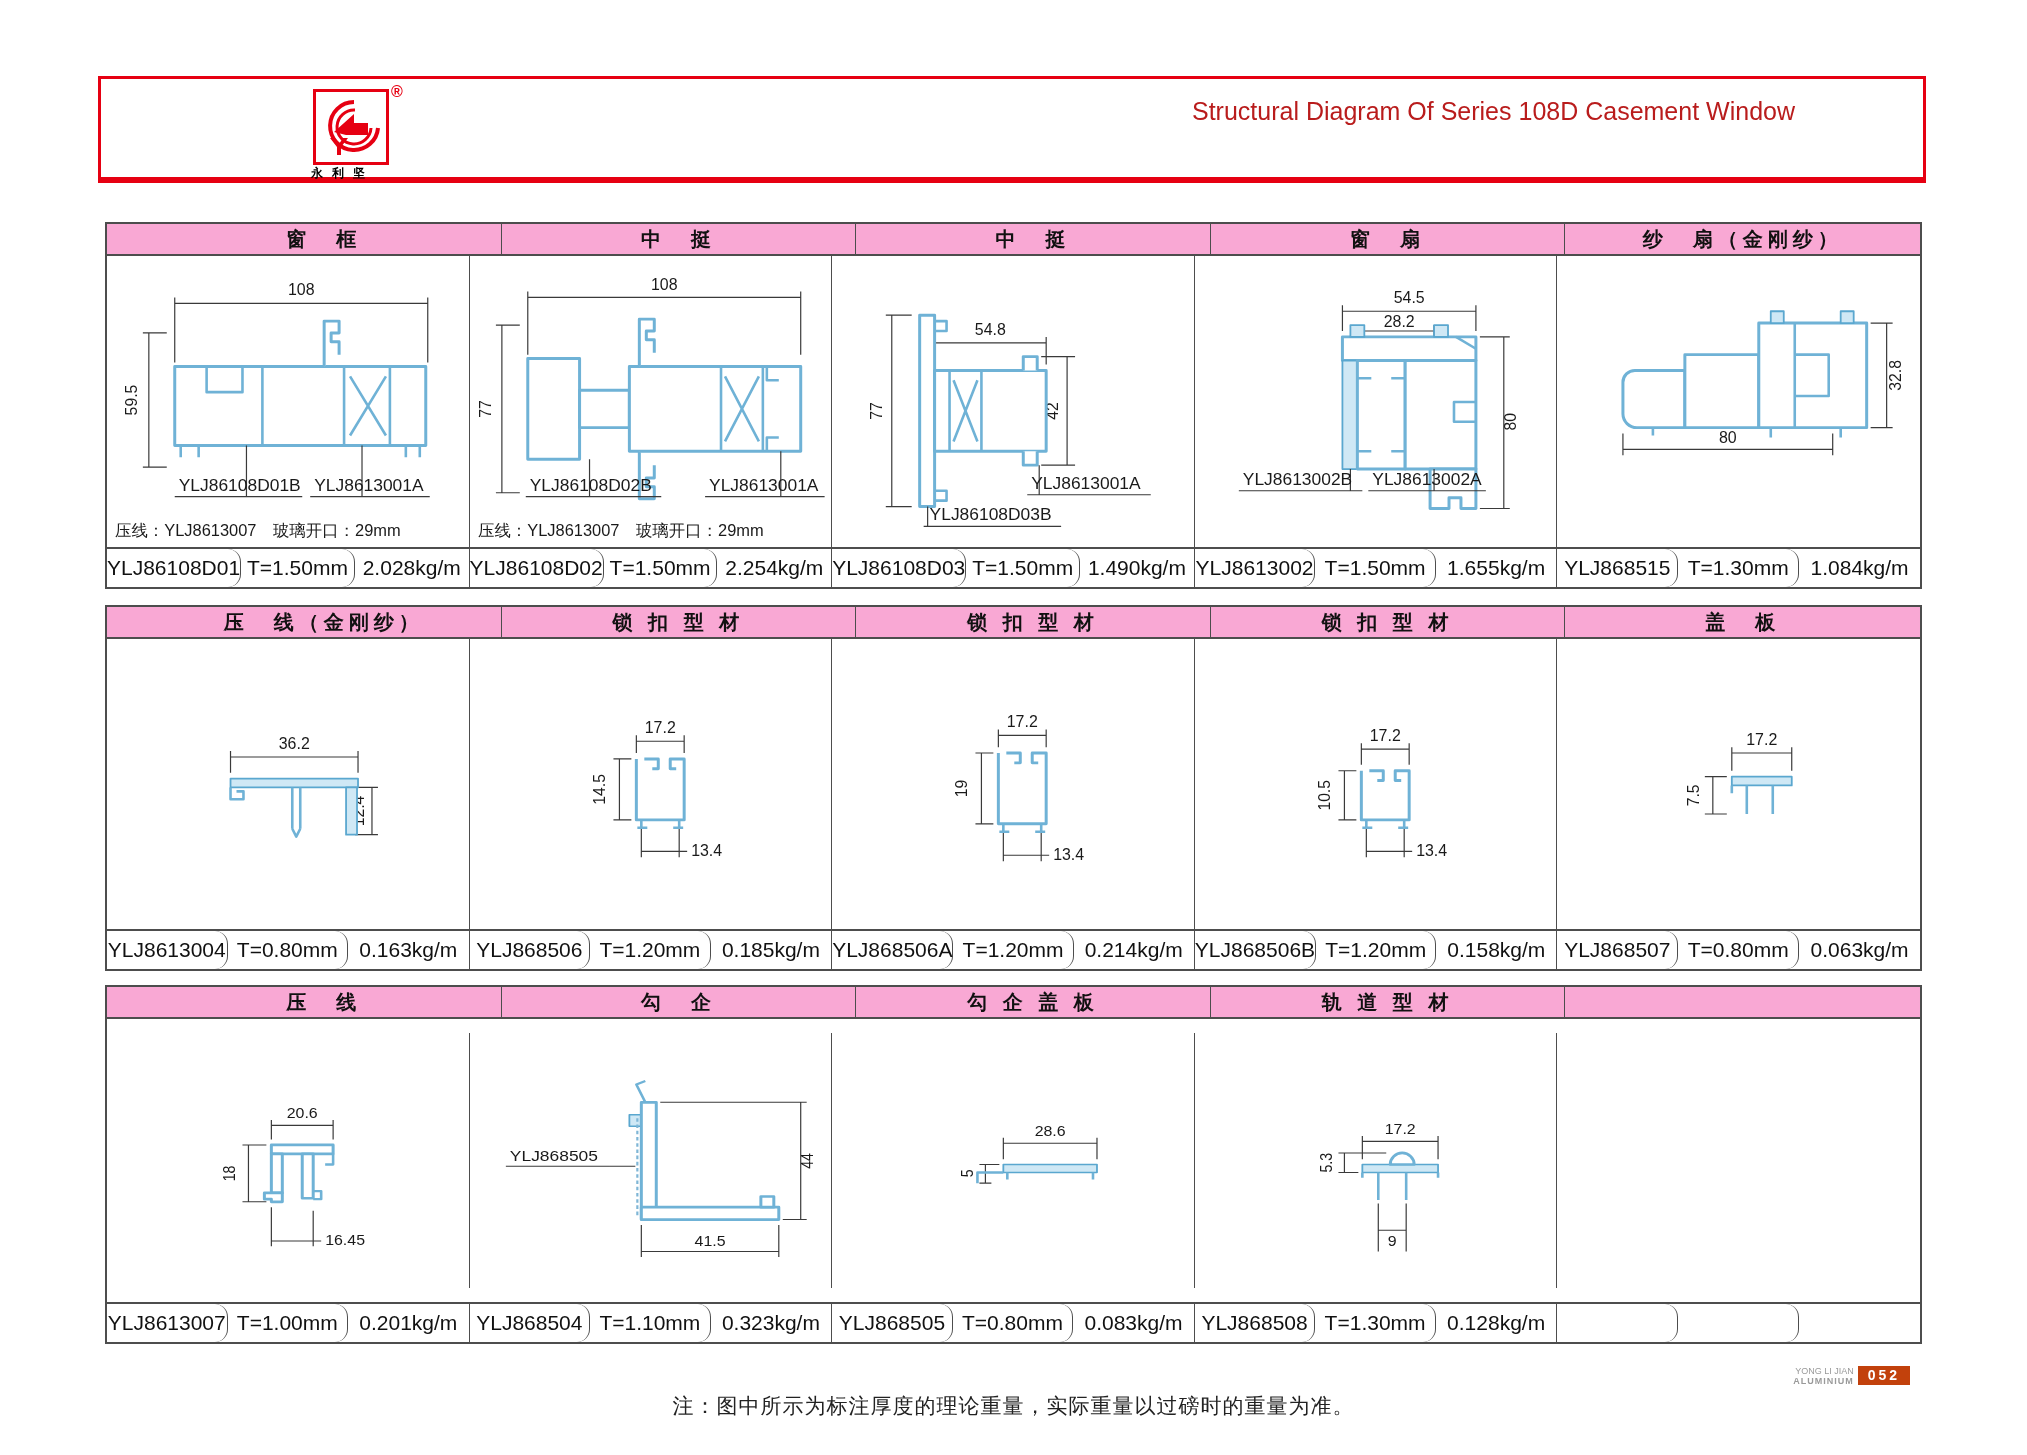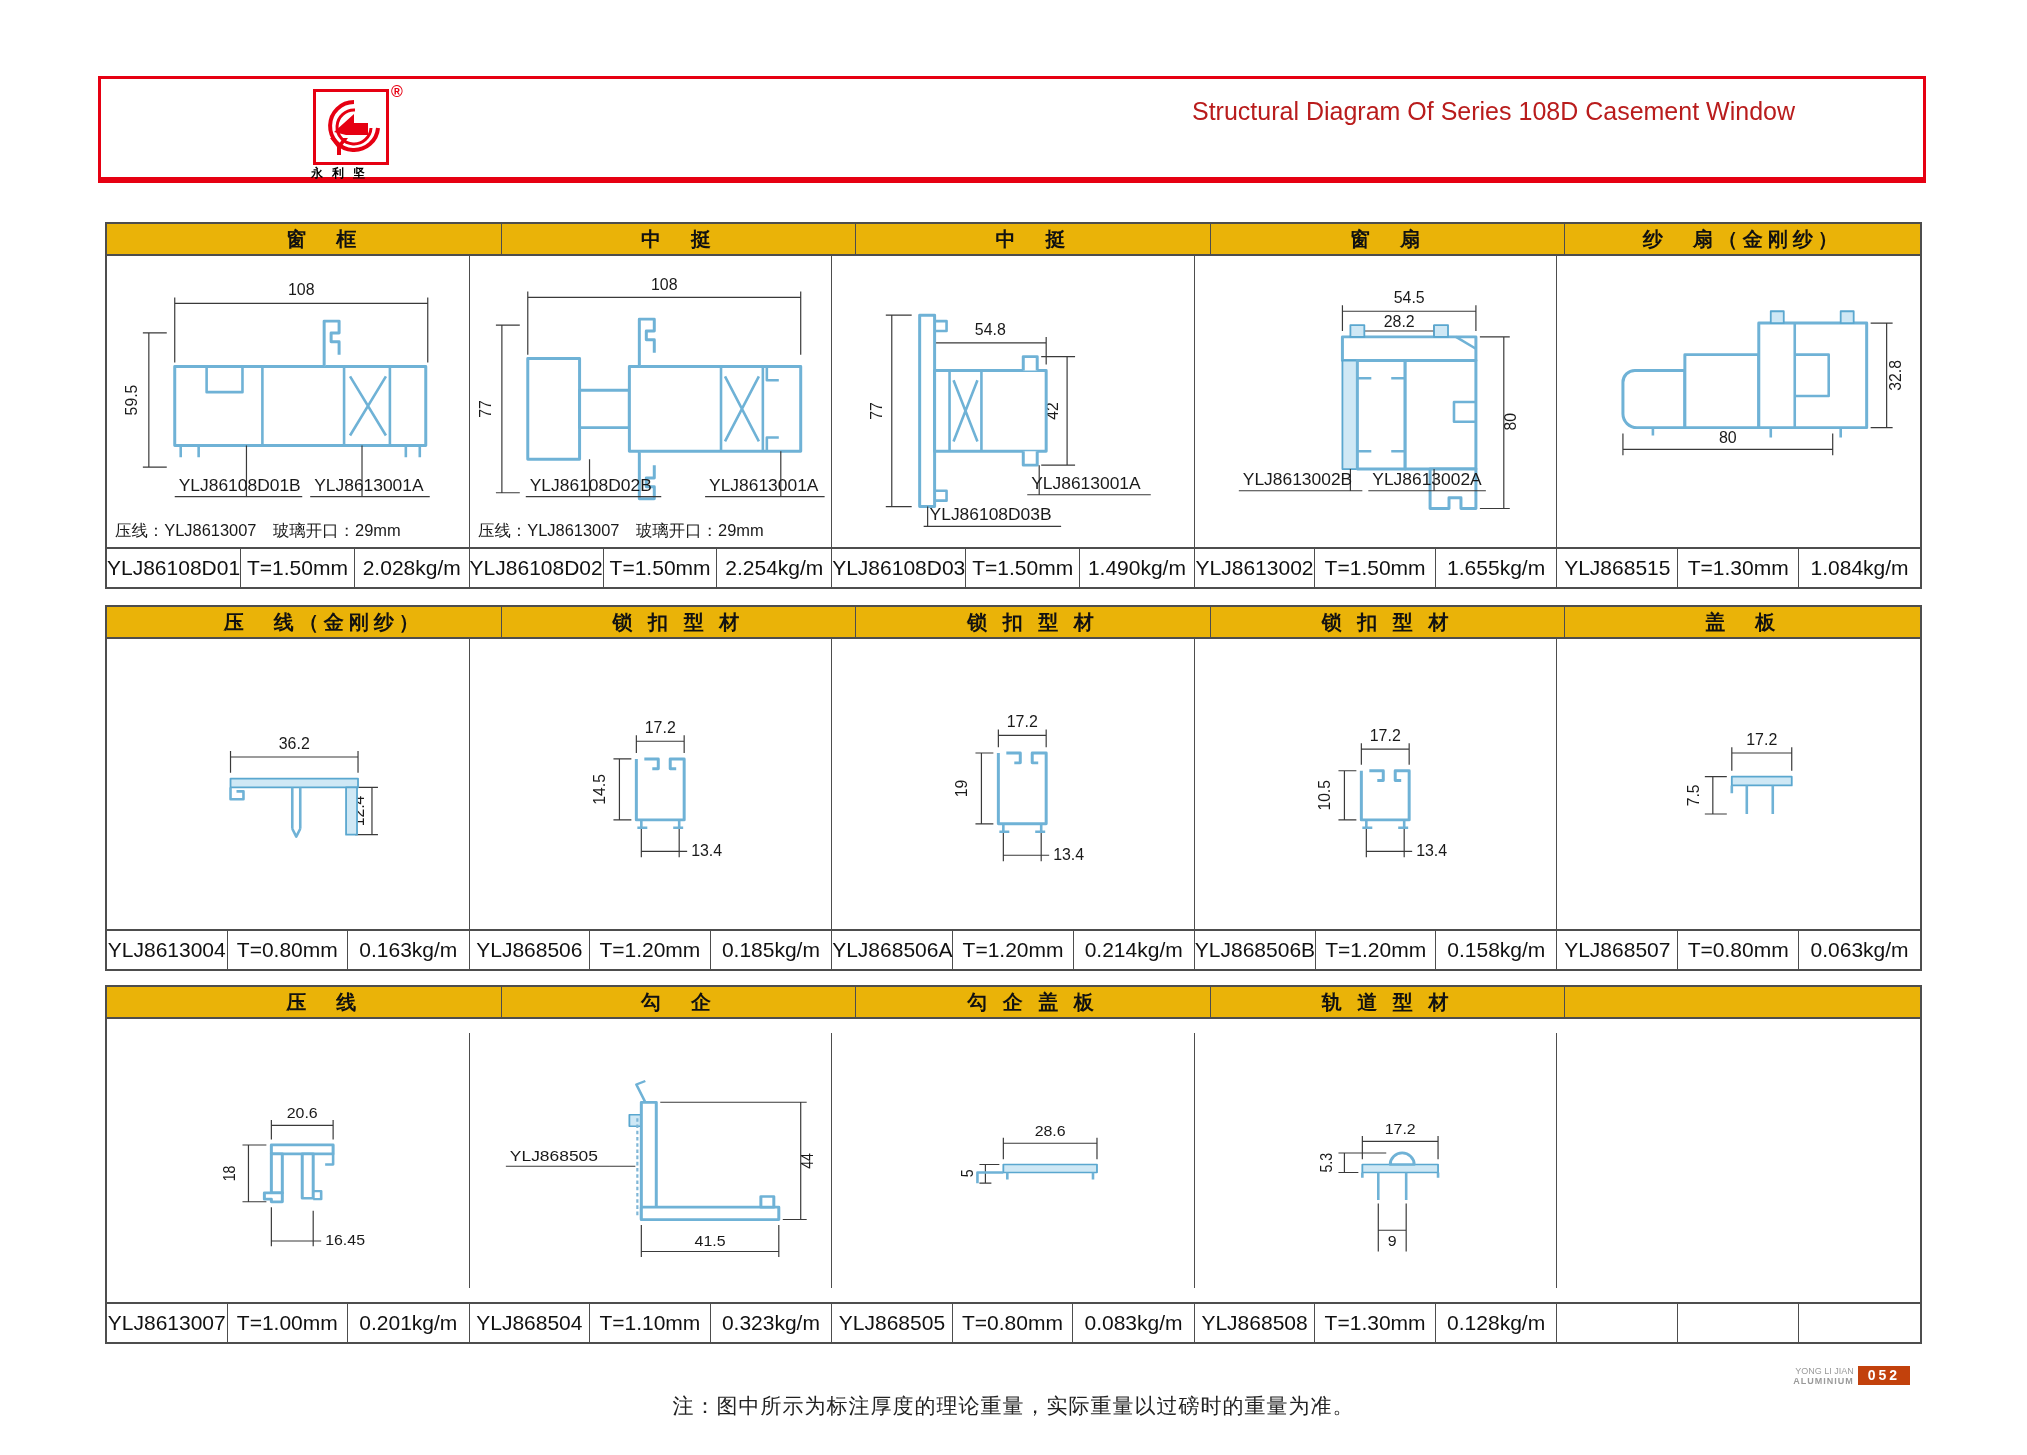--- a/index.html
+++ b/index.html
@@ -14,33 +14,33 @@
   .reg{position:absolute;left:78px;top:-4px;color:#E60012;font-size:16px;font-weight:bold;}
   .logo-chars{position:absolute;left:-2px;top:78px;width:80px;color:#000000;font-size:12px;font-weight:bold;letter-spacing:9px;white-space:nowrap;}
   .brand{position:absolute;left:420px;top:34px;font-size:38px;font-weight:bold;color:#E60012;white-space:nowrap;}
   .brand .en{margin-left:14px;letter-spacing:1px;}
   .titles{position:absolute;right:128px;top:10px;text-align:right;}
   .t-cn{font-size:31px;font-weight:bold;color:#222;letter-spacing:2px;}
   .t-en{font-size:25px;color:#b91c1c;margin-top:8px;}
 
   
   .block{position:absolute;left:105px;width:1813px;border:2px solid #4d4d4d;background:#fff;display:flex;flex-direction:column;}
-  .band{display:grid;grid-template-columns:repeat(5,1fr);height:30px;background:#eab308;border-bottom:2px solid #4d4d4d;flex:0 0 auto;padding-left:40px;}
+  .band{display:grid;grid-template-columns:repeat(5,1fr);height:30px;background:#f9a8d4;border-bottom:2px solid #4d4d4d;flex:0 0 auto;padding-left:40px;}
   .band-cell{border-right:1.5px solid #4d4d4d;display:flex;align-items:center;justify-content:center;
              font-size:20px;font-weight:bold;letter-spacing:5px;color:#111;}
   .band-cell:last-child{border-right:none;}
   .bodyrow{flex:1 1 auto;display:grid;grid-template-columns:repeat(5,1fr);min-height:0;}
   .cell{border-right:1.5px solid #4d4d4d;position:relative;overflow:hidden;}
   .cell:last-child{border-right:none;}
   .cell svg{display:block;width:100%;height:100%;}
   .drow{flex:0 0 38px;display:grid;grid-template-columns:repeat(5,1fr);border-top:2px solid #4d4d4d;}
   .dgroup{display:grid;grid-template-columns:1fr 1fr 1fr;border-right:1.5px solid #4d4d4d;}
   .dgroup:last-child{border-right:none;}
   .dcell{border-right:1.5px solid #4d4d4d;display:flex;align-items:center;justify-content:center;
-         font-size:21px;color:#111;white-space:nowrap;}
+         font-size:21px;color:#111;white-space:nowrap;border-radius:13px;}
   .dcell:last-child{border-right:none;}
 
   
   .pf{fill:#ffffff;stroke:#6FB2D6;stroke-width:3;stroke-linejoin:round;}
   .pf2{fill:#CFE8F5;stroke:#5AA7CF;stroke-width:1.8;stroke-linejoin:round;}
   .pl{fill:none;stroke:#6FB2D6;stroke-width:2.6;stroke-linejoin:round;}
   .dsh{fill:none;stroke:#7FB6D6;stroke-width:2.2;stroke-dasharray:4 3;}
   .dm{stroke:#3a3a3a;stroke-width:1.2;fill:none;}
   .ld{stroke:#3a3a3a;stroke-width:1.2;fill:none;}
   .dt{font:16px "Liberation Sans",sans-serif;fill:#1a1a1a;}

